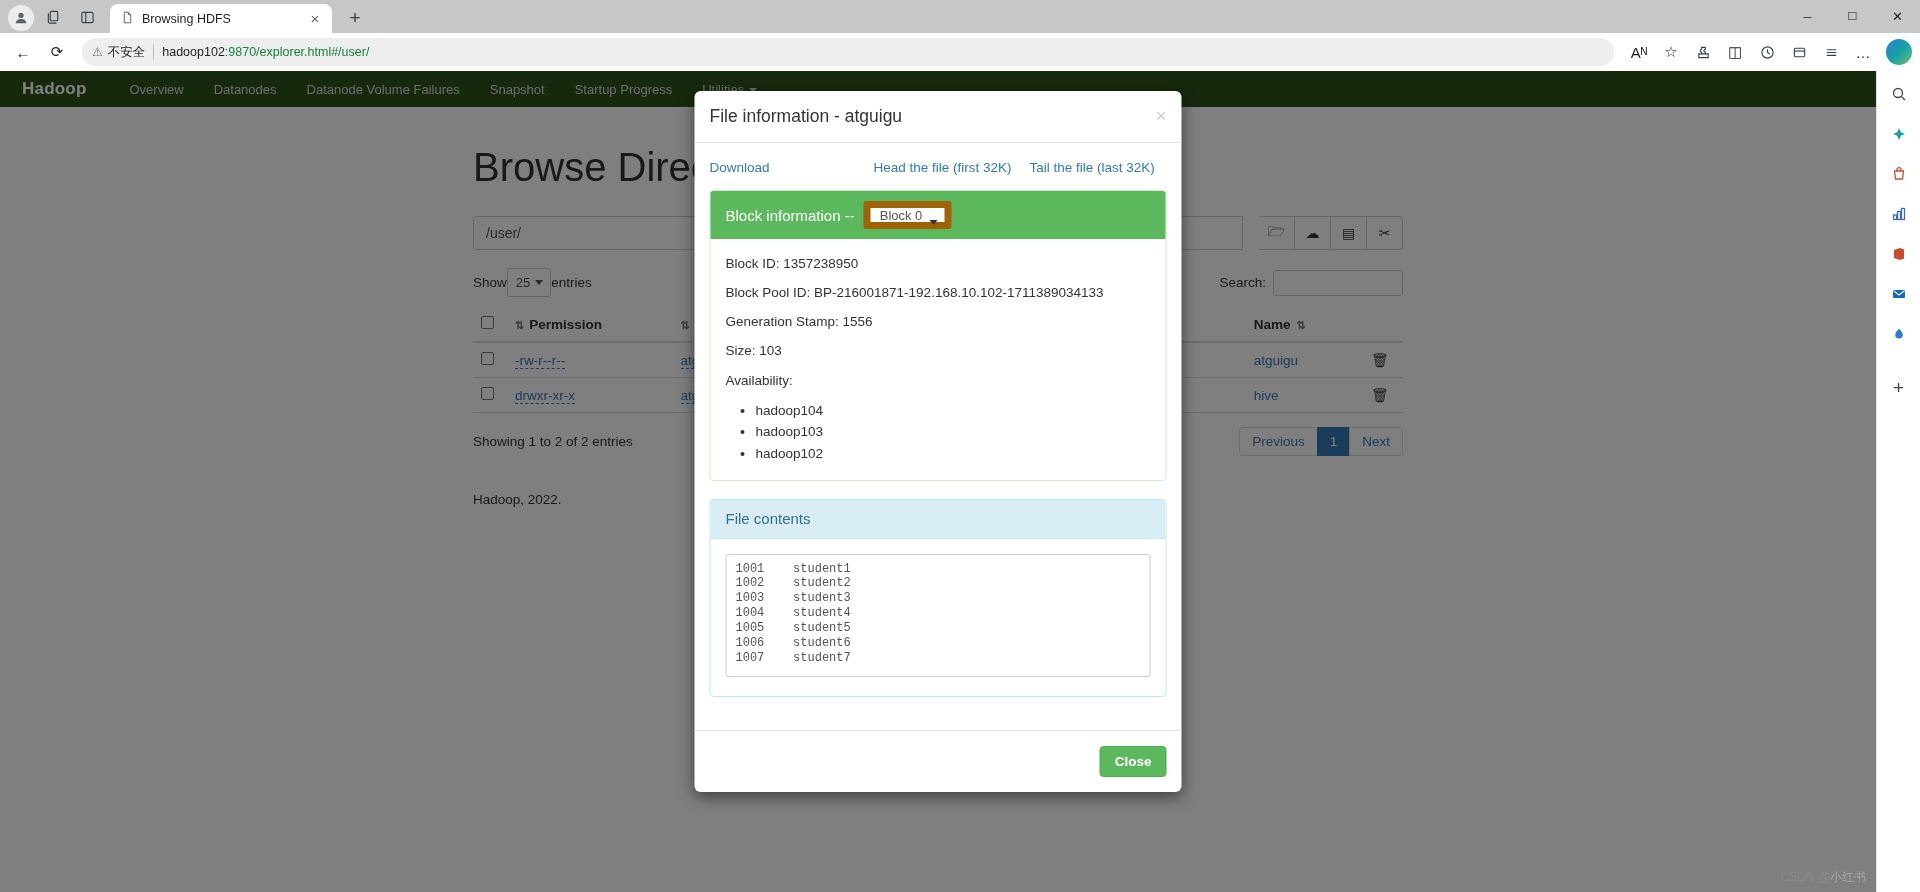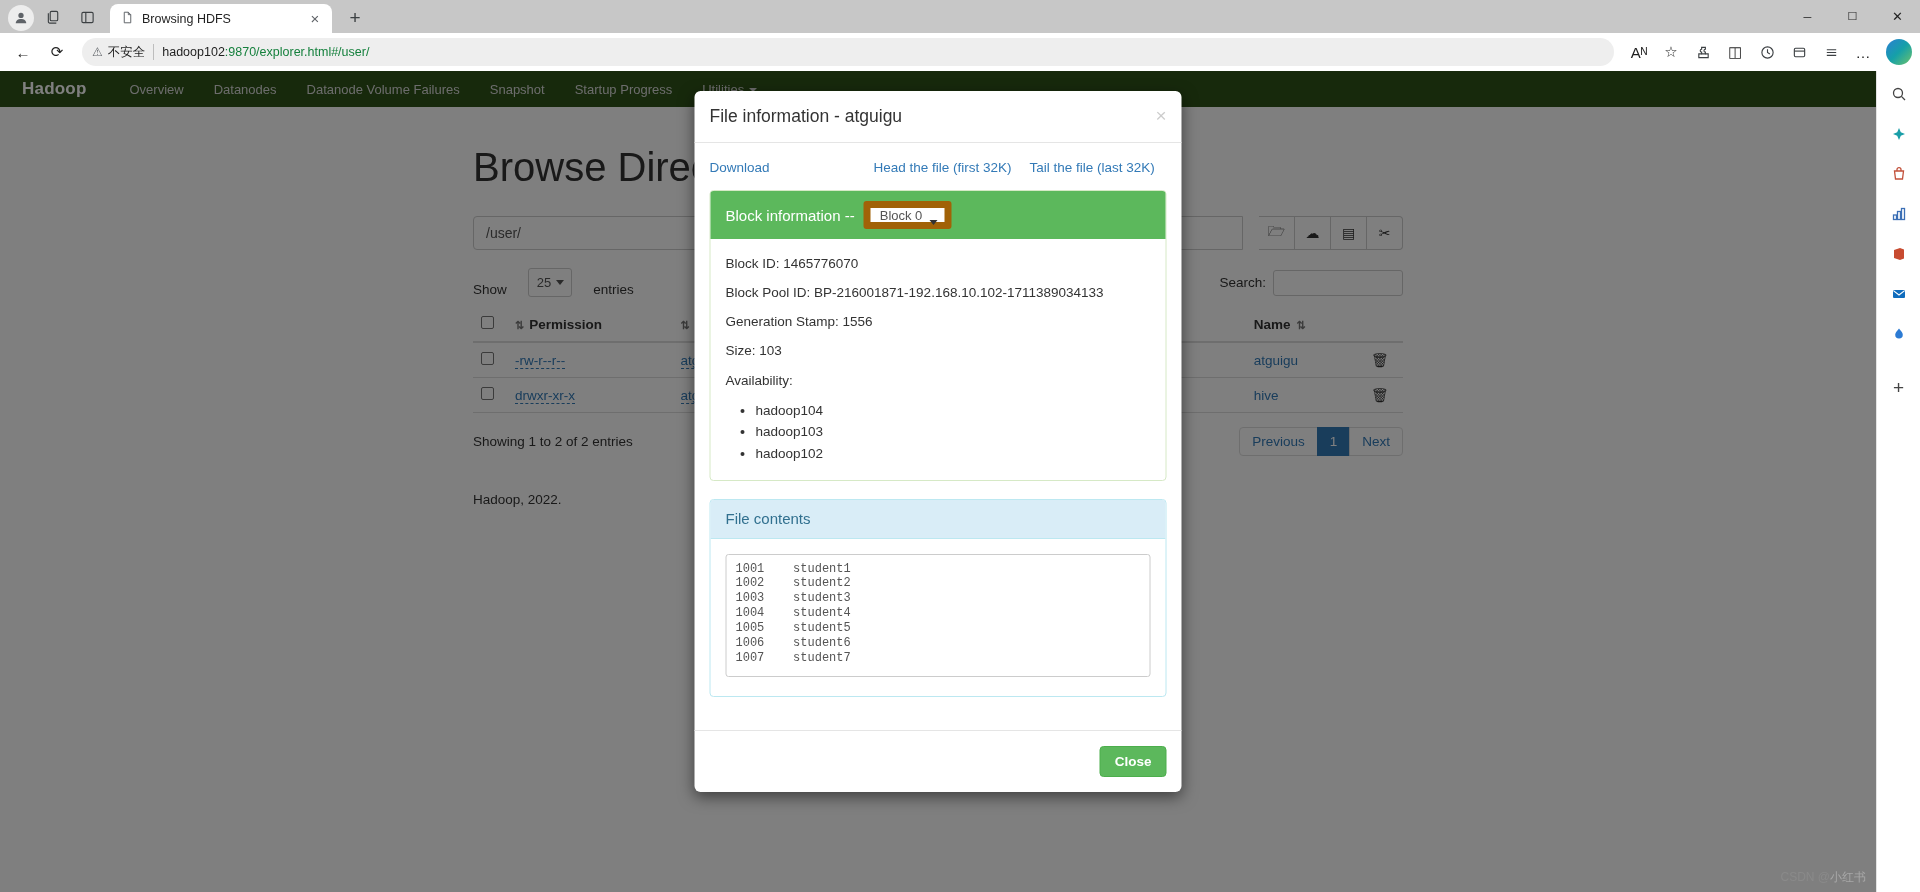--- a/index.html
+++ b/index.html
@@ -97,21 +97,21 @@
   }
   .pathbtns { display: flex; }
   .pathbtn {
     width: 36px; height: 34px; border: 1px solid #ccc; border-left: none;
     background: #fff; display: flex; align-items: center; justify-content: center;
     font-size: 14px; color: #333;
   }
   .pathbtn:last-child { border-radius: 0 4px 4px 0; }
 
   .tabletools { display: flex; justify-content: space-between; align-items: center; margin-bottom: 10px; }
-  .showentries { font-size: 13.5px; color: #333; display: flex; align-items: flex-end; gap: 21px; }
+  .showentries { font-size: 13.5px; color: #333; display: flex; align-items: center; gap: 0; }
   .mini-select {
     height: 29px; border: 1px solid #ccc; border-radius: 3px; background: #fff;
     padding: 0 20px 0 8px; font-size: 13px; color: #555; display: inline-flex; align-items: center;
     position: relative;
   }
   .mini-select::after {
     content: ""; position: absolute; right: 7px; top: 11px;
     border-left: 4px solid transparent; border-right: 4px solid transparent; border-top: 5px solid #555;
   }
   .searchbox { font-size: 13.5px; color: #333; display: flex; align-items: center; gap: 7px; }
@@ -386,21 +386,21 @@
             <span class="tl-2"><a>Head the file (first 32K)</a></span>
             <span><a>Tail the file (last 32K)</a></span>
           </div>
 
           <div class="panel panel-green">
             <div class="panel-heading">
               <span class="panel-title">Block information --</span>
               <span class="blockselect">Block 0</span>
             </div>
             <div class="panel-body">
-              <p>Block ID: 1465776070</p>
+              <p>Block ID: 1357238950</p>
               <p>Block Pool ID: BP-216001871-192.168.10.102-1711389034133</p>
               <p>Generation Stamp: 1556</p>
               <p>Size: 103</p>
               <p>Availability:</p>
               <ul>
                 <li>hadoop104</li>
                 <li>hadoop103</li>
                 <li>hadoop102</li>
               </ul>
             </div>

